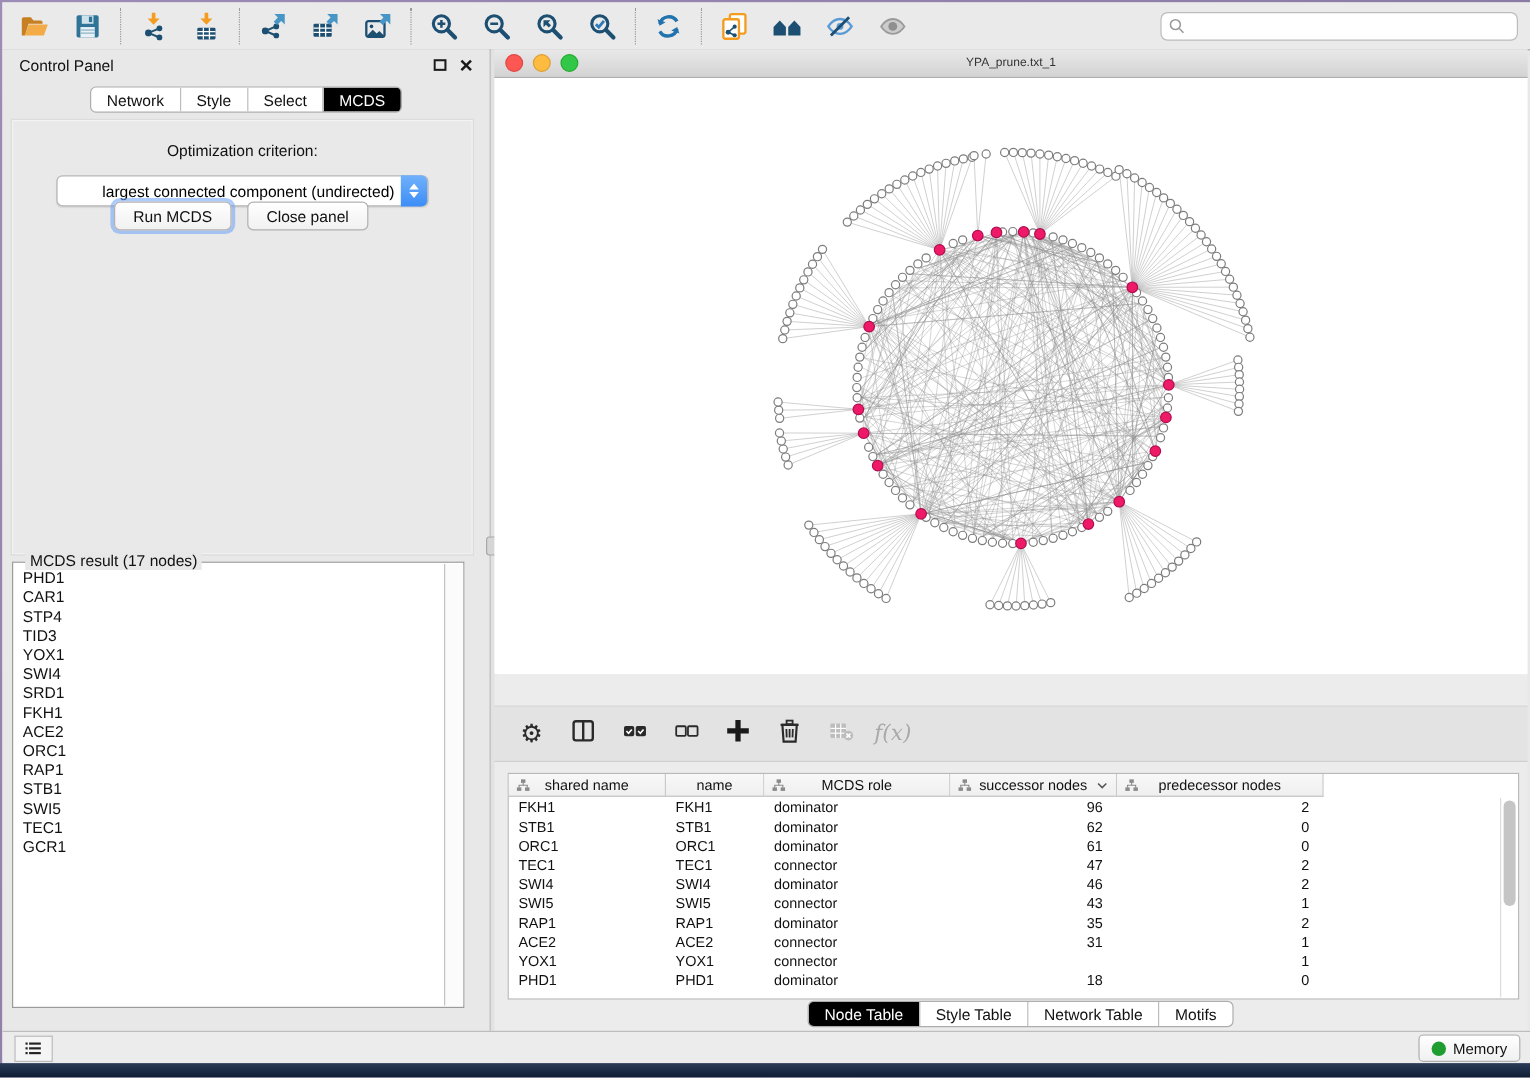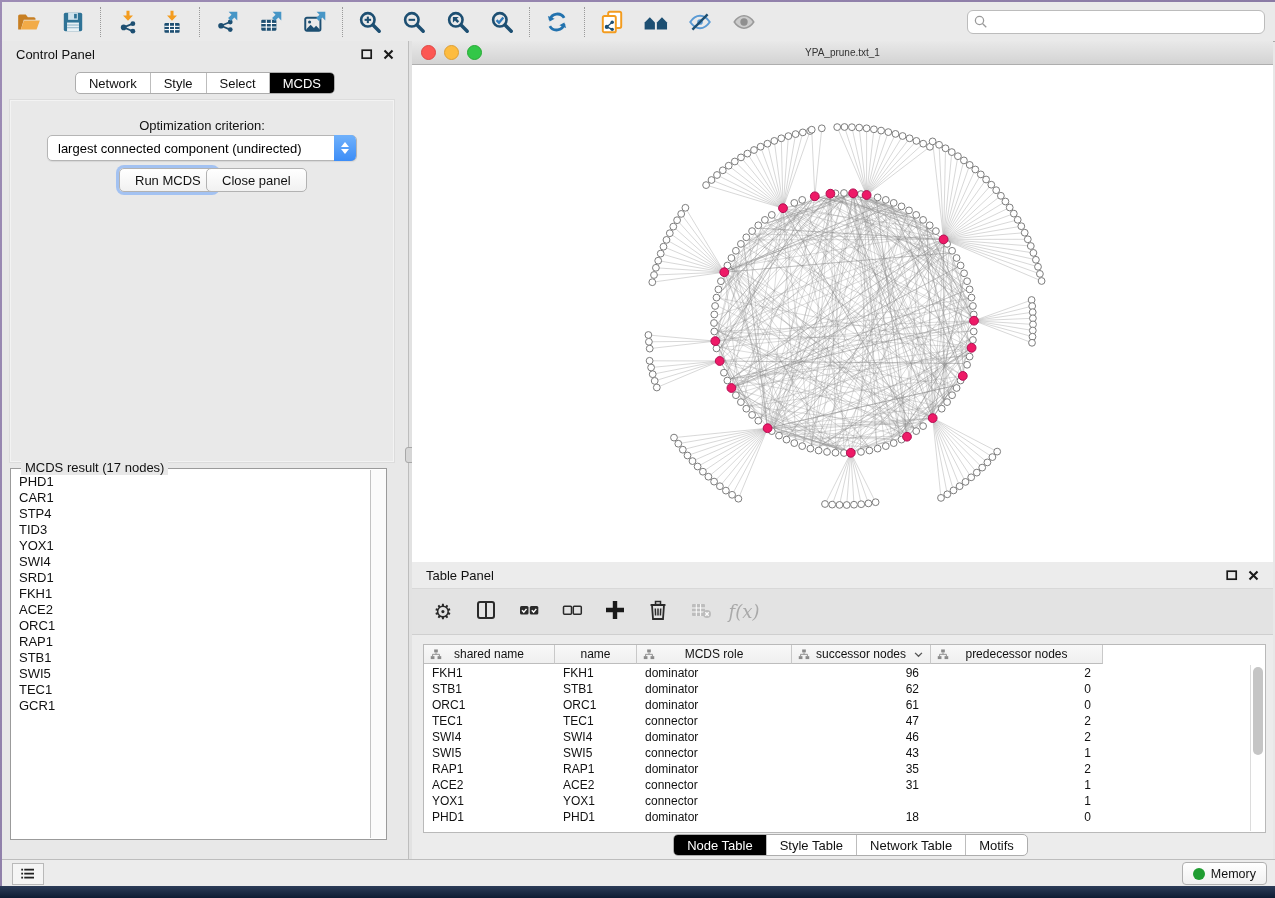--- a/index.html
+++ b/index.html
@@ -35,36 +35,36 @@
        border-left:1px solid #bdbdbd;white-space:nowrap;}
   .seg-tab:first-child{border-left:none;}
   .seg-tab.active{background:#000000;color:#fff;}
 
   
   .control-panel{position:absolute;left:0;top:39px;width:406px;bottom:26px;background:#e8e8e8;}
   .cp-tabs{position:absolute;top:31px;left:0;right:0;text-align:center;}
   .cp-content{position:absolute;left:7px;right:13px;top:58px;height:362px;
        background:#e9e9e9;border:1px solid #dcdcdc;box-shadow:0 0 0 1px #f3f3f3 inset;}
   .opt-label{position:absolute;left:0;right:0;top:18px;text-align:center;font-size:13px;color:#111;}
-  .opt-select{position:absolute;left:37px;right:37px;top:35px;height:24px;border:1px solid #b5b5b5;
+  .opt-select{position:absolute;left:37px;right:37px;top:46px;height:24px;border:1px solid #b5b5b5;
        border-radius:5px;background:#fff;display:flex;align-items:center;font-size:13px;
-       padding-left:10px;box-shadow:0 1px 1px rgba(0,0,0,.08);}
+       padding-left:10px;box-shadow:0 1px 1px rgba(0,0,0,.08);text-align:center;}
   .opt-select .sel-text{flex:1;overflow:hidden;white-space:nowrap;}
   .stepper{position:absolute;right:0;top:-1px;bottom:-1px;width:22px;border-radius:0 5px 5px 0;
        background:linear-gradient(#70b1fb,#3c8df7);display:flex;flex-direction:column;
        align-items:center;justify-content:center;gap:2px;}
   .stepper .tri-up{width:0;height:0;border-left:4px solid transparent;border-right:4px solid transparent;
        border-bottom:5px solid #fff;}
   .stepper .tri-dn{width:0;height:0;border-left:4px solid transparent;border-right:4px solid transparent;
        border-top:5px solid #fff;}
   .btn{position:absolute;top:68px;height:24px;border:1px solid #b2b2b2;border-radius:5px;
        background:linear-gradient(#ffffff,#f1f1f1);font-size:13px;color:#111;
        display:flex;align-items:center;justify-content:center;padding:0 15px;
        font-family:"Liberation Sans",sans-serif;}
-  .btn-run{left:85px;box-shadow:0 0 0 3px rgba(106,163,249,.55);margin-left:24px;}
+  .btn-run{left:85px;box-shadow:0 0 0 3px rgba(106,163,249,.55);}
   .btn-close{left:196px;}
   .mcds-box{position:absolute;left:8px;right:21px;top:427px;height:370px;background:#fff;
        border:1px solid #9b9b9b;}
   .mcds-legend{position:absolute;top:-9px;left:10px;background:#e8e8e8;padding:0 4px;
        font-size:13px;color:#111;}
   .mcds-list{position:absolute;left:0;top:5px;right:16px;bottom:0;overflow:hidden;
        font-size:13px;color:#111;}
   .mcds-list div{height:16px;line-height:16px;padding-left:8px;}
   .mcds-scroll{position:absolute;top:1px;right:0;bottom:1px;width:15px;background:#fbfbfb;
        border-left:1px solid #c3c3c3;}
@@ -1107,35 +1107,20 @@
           <circle cx="495.0" cy="371.7" r="4.4" fill="#ee1a67" stroke="#b30d52" stroke-width="1"></circle>
           <circle cx="438.8" cy="387.8" r="4.4" fill="#ee1a67" stroke="#b30d52" stroke-width="1"></circle>
           <circle cx="355.6" cy="363.2" r="4.4" fill="#ee1a67" stroke="#b30d52" stroke-width="1"></circle>
           <circle cx="319.4" cy="323.0" r="4.4" fill="#ee1a67" stroke="#b30d52" stroke-width="1"></circle>
           <circle cx="307.7" cy="296.0" r="4.4" fill="#ee1a67" stroke="#b30d52" stroke-width="1"></circle>
           <circle cx="303.3" cy="276.1" r="4.4" fill="#ee1a67" stroke="#b30d52" stroke-width="1"></circle>
         </svg></div>
   </div>
 
   <div class="table-panel">
-    <div class="panel-titlebar">
-      <span class="panel-title">Table Panel</span>
-      <span class="panel-winbtns">
-        <span class="wb" id="tp-float-slot">
-            <svg width="12" height="11" viewBox="0 0 12 11" xmlns="http://www.w3.org/2000/svg">
-              <rect x="1.2" y="1.2" width="9" height="8" fill="none" stroke="#1a1a1a" stroke-width="1.7"></rect>
-            </svg>
-          </span>
-        <span class="wb" id="tp-close-slot">
-            <svg width="11" height="11" viewBox="0 0 11 11" xmlns="http://www.w3.org/2000/svg">
-              <path d="M1.5 1.5l8 8M9.5 1.5l-8 8" stroke="#1a1a1a" stroke-width="2.1"></path>
-            </svg>
-          </span>
-      </span>
-    </div>
     <div class="tp-toolbar" id="tp-toolbar">
         <span class="tp-btn">
           <span class="glyph-gear">⚙</span>
         </span>
         <span class="tp-btn">
           <span class="icon"><svg width="24" height="24" viewBox="0 0 24 24" xmlns="http://www.w3.org/2000/svg">
               <rect x="4" y="4" width="16" height="16" rx="2" fill="none" stroke="#2a2a2a" stroke-width="2"></rect>
               <line x1="12" y1="4" x2="12" y2="20" stroke="#2a2a2a" stroke-width="2"></line>
             </svg></span>
         </span>

